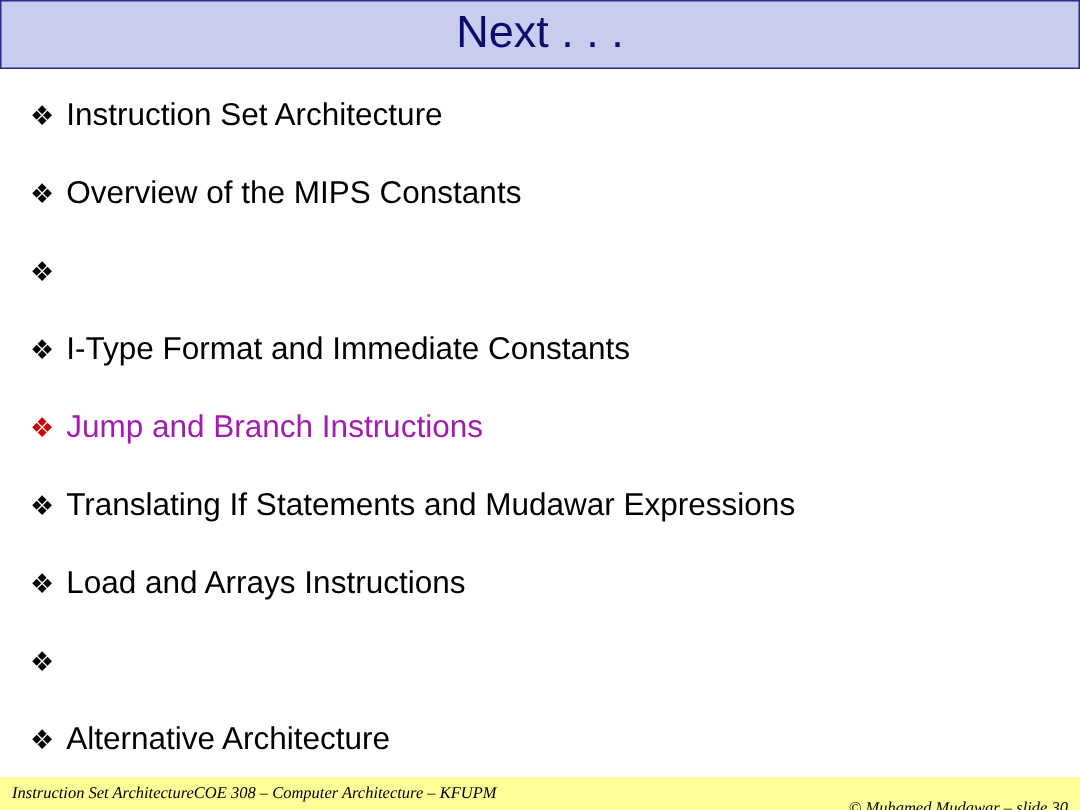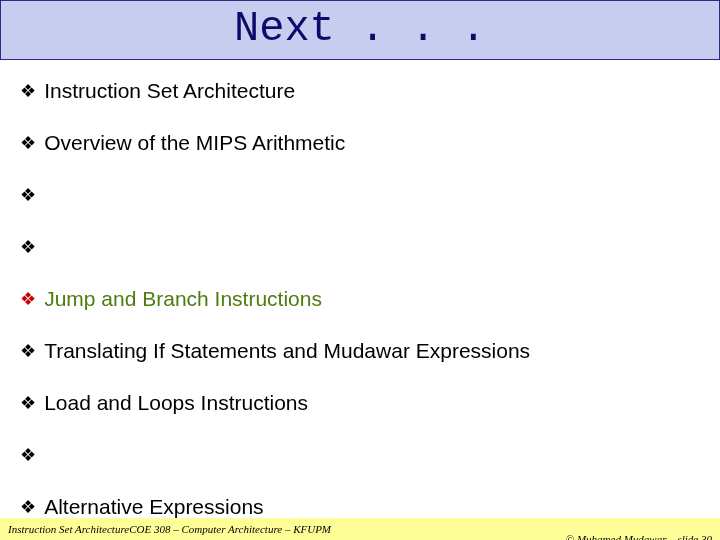--- a/index.html
+++ b/index.html
@@ -10,22 +10,22 @@
     position: relative;
   }
   .title-bar {
     background: #c8ccee;
     border: 1px solid #2a2a8a;
     text-align: center;
     padding: 4px 0 6px 0;
     margin: 0;
   }
   .title-text {
-    font-family: Liberation Mono, monospace;
-    font-size: 42px;
+    font-family: Liberation Sans, sans-serif;
+    font-size: 30px;
     color: #0b0b6b;
     font-weight: 400;
   }
   .content {
     padding: 18px 20px 0 20px;
   }
   .row {
     display: flex;
     align-items: flex-start;
     margin-bottom: 26px;
@@ -35,21 +35,21 @@
     margin-right: 8px;
     line-height: 26px;
     color: #000;
   }
   .bullet.highlight { color: #cc0000; }
   .item-text {
     font-size: 21px;
     line-height: 26px;
     color: #000;
   }
-  .item-text.highlight { color: #4d7c0f; }
+  .item-text.highlight { color: #a21caf; }
   .footer {
     position: absolute;
     left: 0; right: 0; bottom: 0;
     height: 22px;
     background: #ffff99;
     display: flex;
     align-items: center;
     font-family: "Times New Roman", Times, serif;
     font-style: italic;
     font-size: 11px;
@@ -66,46 +66,47 @@
   <span class="title-text">Next . . .</span>
 </div>
 
 <div class="content">
   <div class="row">
     <span class="bullet">❖</span>
     <span class="item-text">Instruction Set Architecture</span>
   </div>
   <div class="row">
     <span class="bullet">❖</span>
-    <span class="item-text">Overview of the MIPS Arithmetic</span>
+    <span class="item-text">Overview of the MIPS Constants</span>
   </div>
   <div class="row">
     <span class="bullet">❖</span>
   </div>
   <div class="row">
     <span class="bullet">❖</span>
+    <span class="item-text">I-Type Format and Immediate Constants</span>
   </div>
   <div class="row">
     <span class="bullet highlight">❖</span>
     <span class="item-text highlight">Jump and Branch Instructions</span>
   </div>
   <div class="row">
     <span class="bullet">❖</span>
     <span class="item-text">Translating If Statements and Mudawar Expressions</span>
   </div>
   <div class="row">
     <span class="bullet">❖</span>
-    <span class="item-text">Load and Loops Instructions</span>
+    <span class="item-text">Load and Arrays Instructions</span>
   </div>
   <div class="row">
     <span class="bullet">❖</span>
   </div>
   <div class="row">
     <span class="bullet">❖</span>
-    <span class="item-text">Alternative Expressions</span>
+    <span class="item-text">Alternative Architecture</span>
   </div>
 </div>
 
 <div class="footer">
   <div class="footer-left">Instruction Set Architecture</div>
   <div class="footer-center">COE 308 – Computer Architecture – KFUPM</div>
   <div class="footer-right">© Muhamed Mudawar – slide 30</div>
 </div>
 
 </body></html>

